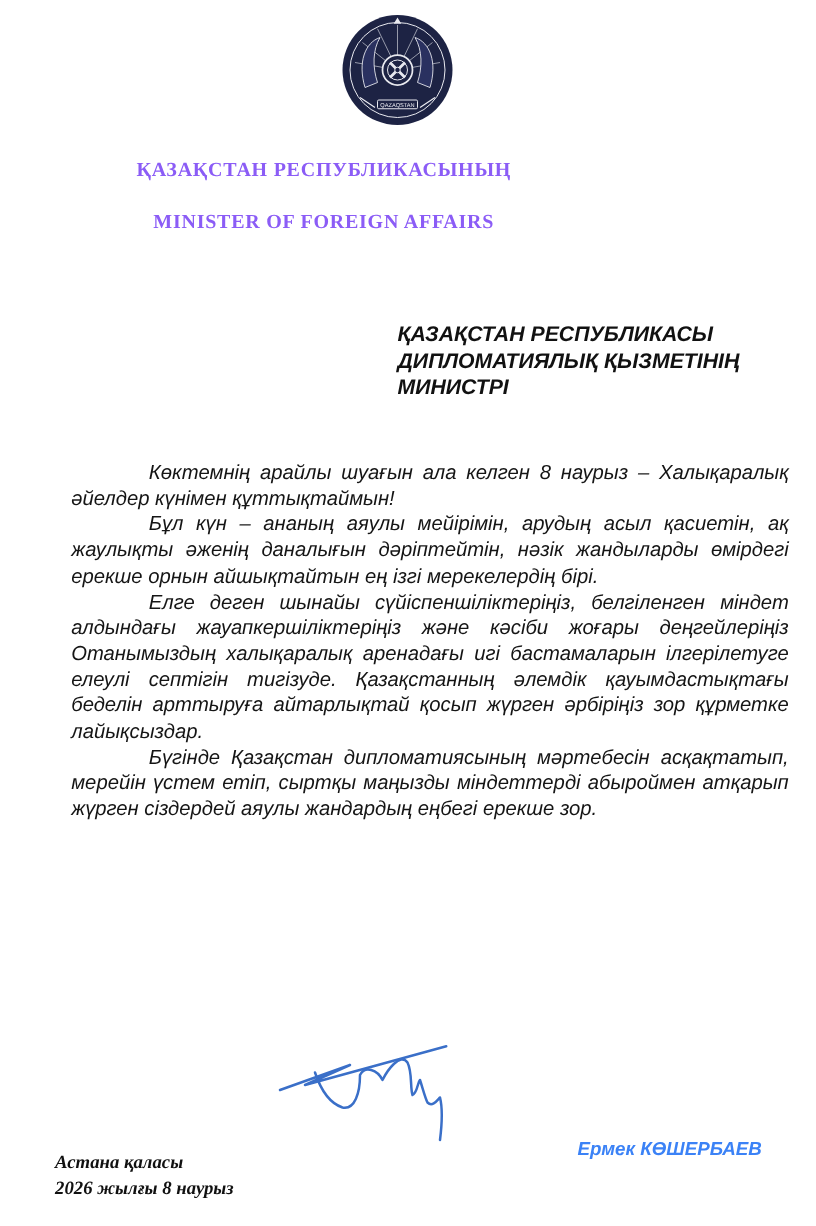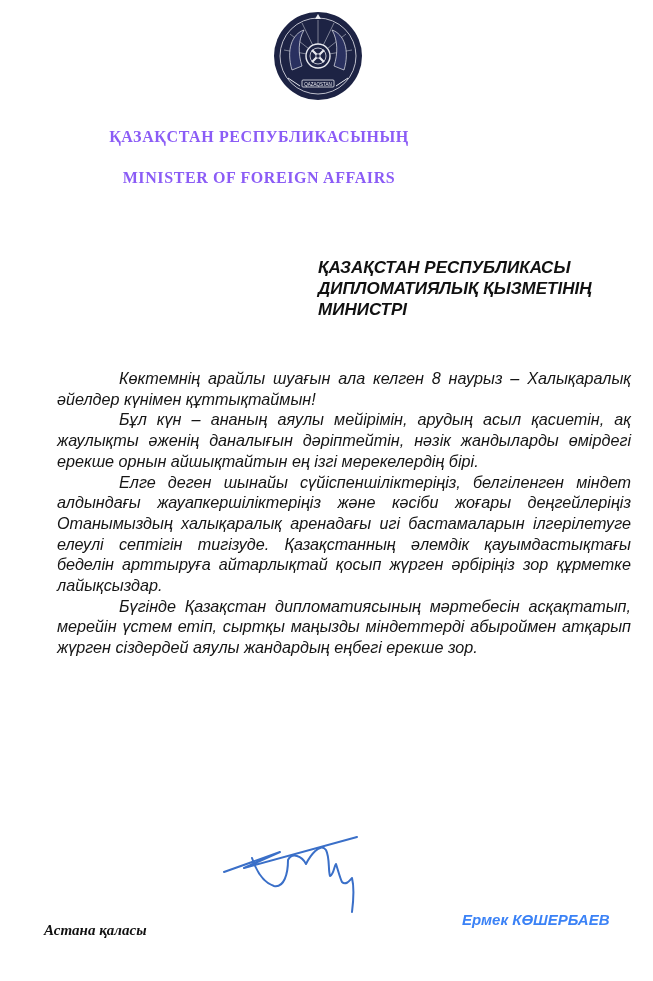--- a/index.html
+++ b/index.html
@@ -81,13 +81,14 @@
   <svg width="180" height="80" viewBox="0 0 180 80">
     <path d="M2 38 L58 18 L22 34 L135 3" fill="none" stroke="#3a6fc8" stroke-width="2" stroke-linecap="round" stroke-linejoin="round"></path>
     <path d="M30 24 C34 36 40 48 52 52 C62 54 66 40 66 26 C70 18 80 22 84 30 C88 22 98 8 104 16 C108 24 106 36 108 42 C112 40 112 32 114 30 C116 36 118 44 120 48 C124 52 128 46 130 44 C132 52 132 62 130 78" fill="none" stroke="#3a6fc8" stroke-width="2" stroke-linecap="round" stroke-linejoin="round"></path>
   </svg>
 </div>
 
 <div class="signer">Ермек КӨШЕРБАЕВ</div>
 
 <div class="place-date">
   <span class="line">Астана қаласы</span>
+  <span class="line">2026 жылғы 8 наурыз</span>
 </div>
 
 </body></html>

